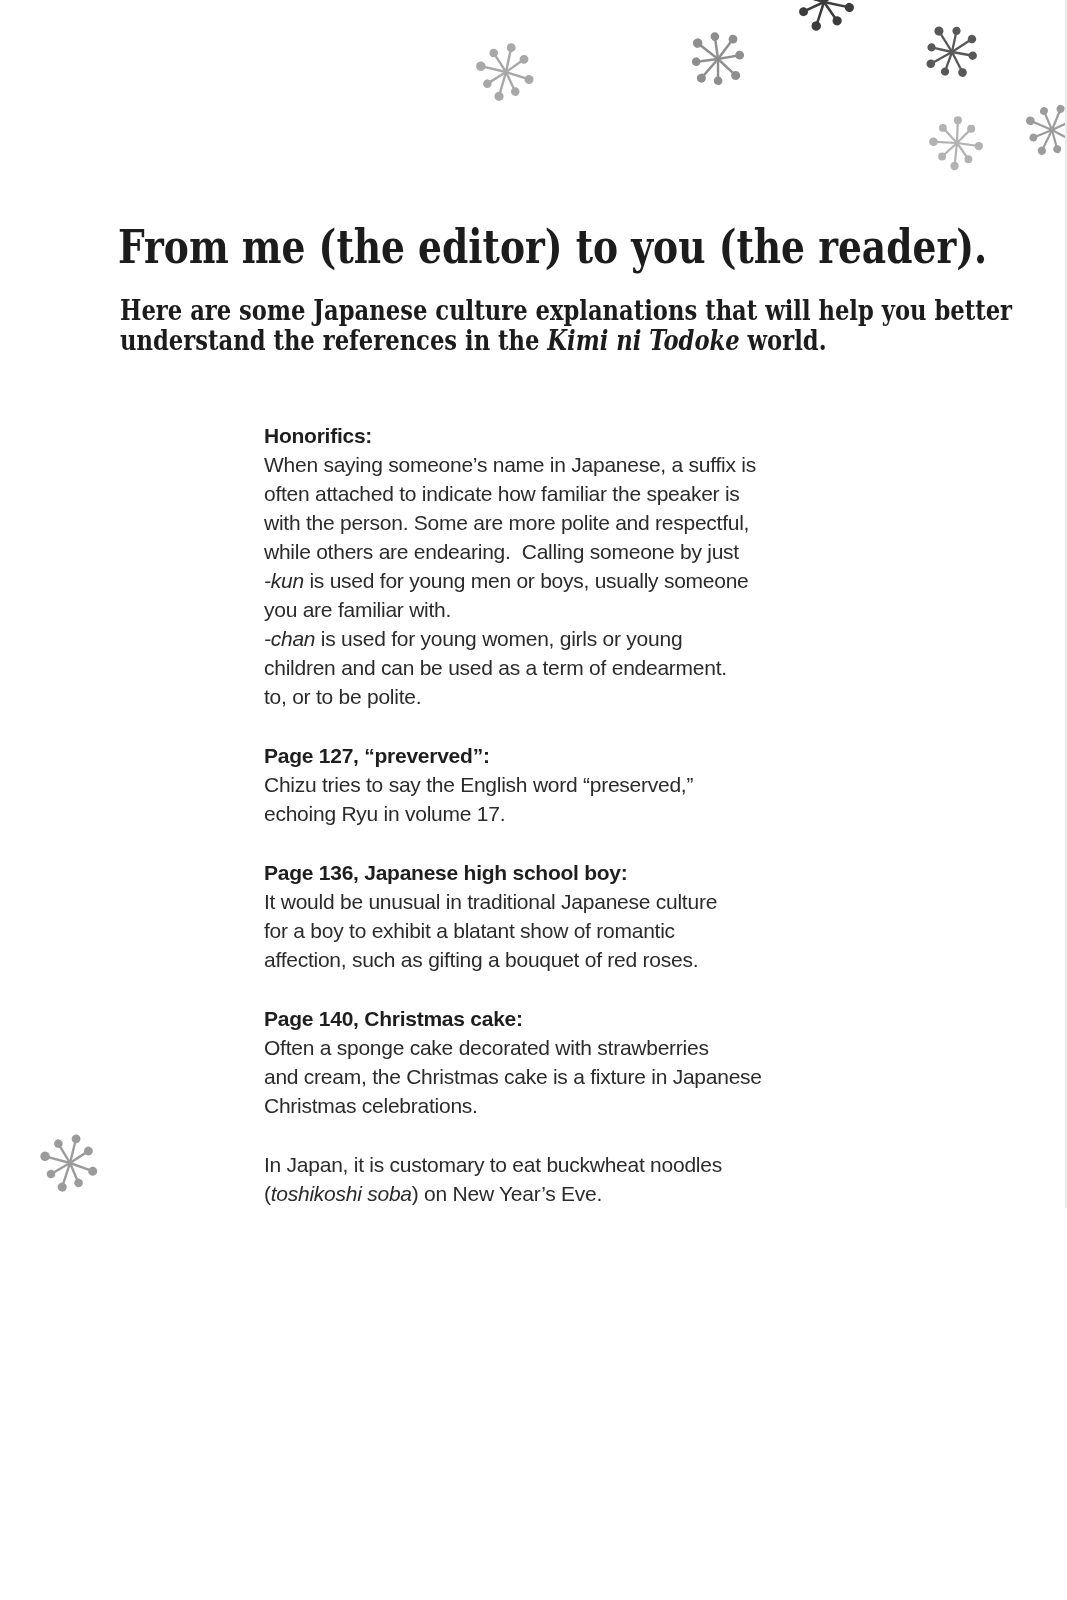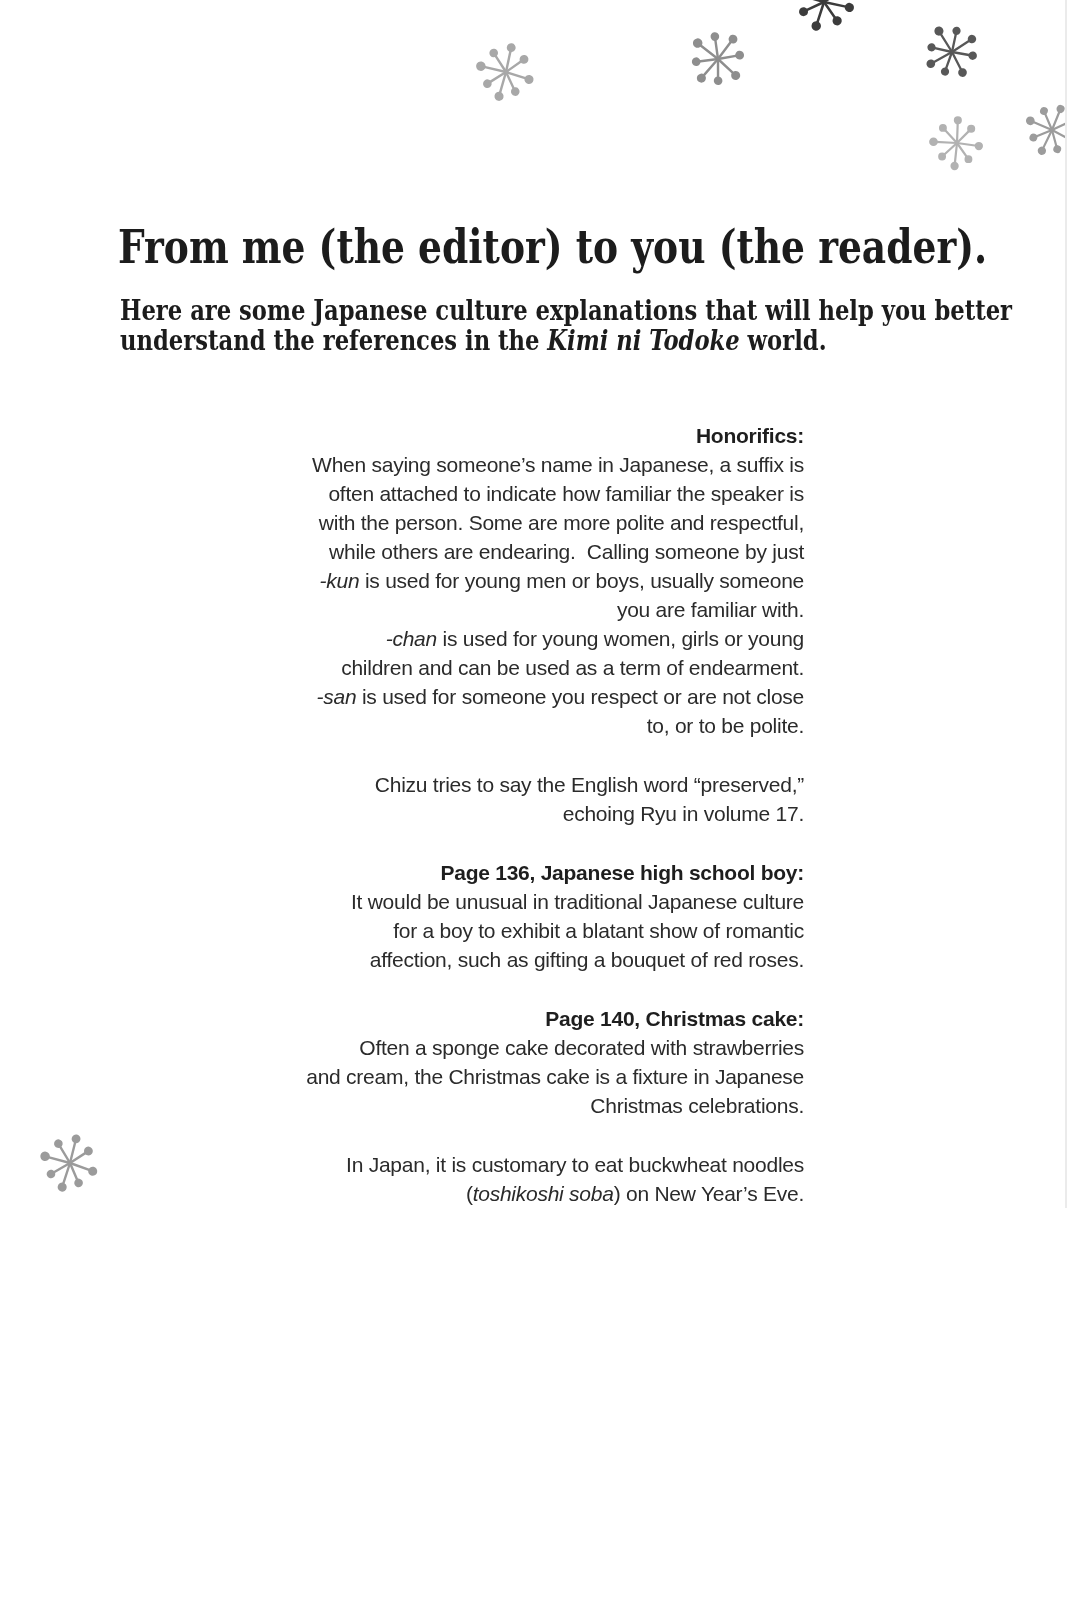--- a/index.html
+++ b/index.html
@@ -41,21 +41,20 @@
     transform:scaleX(0.84);
     transform-origin:0 0;
   }
   .intro .series{font-style:italic;}
   .notes{
     position:absolute;left:264px;top:421px;z-index:1;
     color:#2b2b2b;
     font-size:21px;line-height:29px;
     letter-spacing:-0.25px;
     width:540px;
-    text-align:right;
   }
   .notes section + section{margin-top:30px;}
   .notes h2{
     margin:0;
     font-size:21px;line-height:29px;
     font-weight:700;color:#1e1e1e;
   }
   .note-line{white-space:nowrap;}
   .note-line em{font-style:italic;margin-top:10px;}
 </style>
@@ -113,24 +112,24 @@
       <section>
         <h2>Honorifics:</h2>
         <div class="note-line"><span>When saying someone’s name in Japanese, a suffix is</span></div>
         <div class="note-line"><span>often attached to indicate how familiar the speaker is</span></div>
         <div class="note-line"><span>with the person. Some are more polite and respectful,</span></div>
         <div class="note-line"><span>while others are endearing.&nbsp; Calling someone by just</span></div>
         <div class="note-line"><em>-kun</em><span> is used for young men or boys, usually someone</span></div>
         <div class="note-line"><span>you are familiar with.</span></div>
         <div class="note-line"><em>-chan</em><span> is used for young women, girls or young</span></div>
         <div class="note-line"><span>children and can be used as a term of endearment.</span></div>
-        <div class="note-line"><em>-san</em><span> is used for someone you respect or are not close</span></div>
         <div class="note-line"><span>to, or to be polite.</span></div>
       </section>
       <section>
+        <h2>Page 127, “preverved”:</h2>
         <div class="note-line"><span>Chizu tries to say the English word “preserved,”</span></div>
         <div class="note-line"><span>echoing Ryu in volume 17.</span></div>
       </section>
       <section>
         <h2>Page 136, Japanese high school boy:</h2>
         <div class="note-line"><span>It would be unusual in traditional Japanese culture</span></div>
         <div class="note-line"><span>for a boy to exhibit a blatant show of romantic</span></div>
         <div class="note-line"><span>affection, such as gifting a bouquet of red roses.</span></div>
       </section>
       <section>

